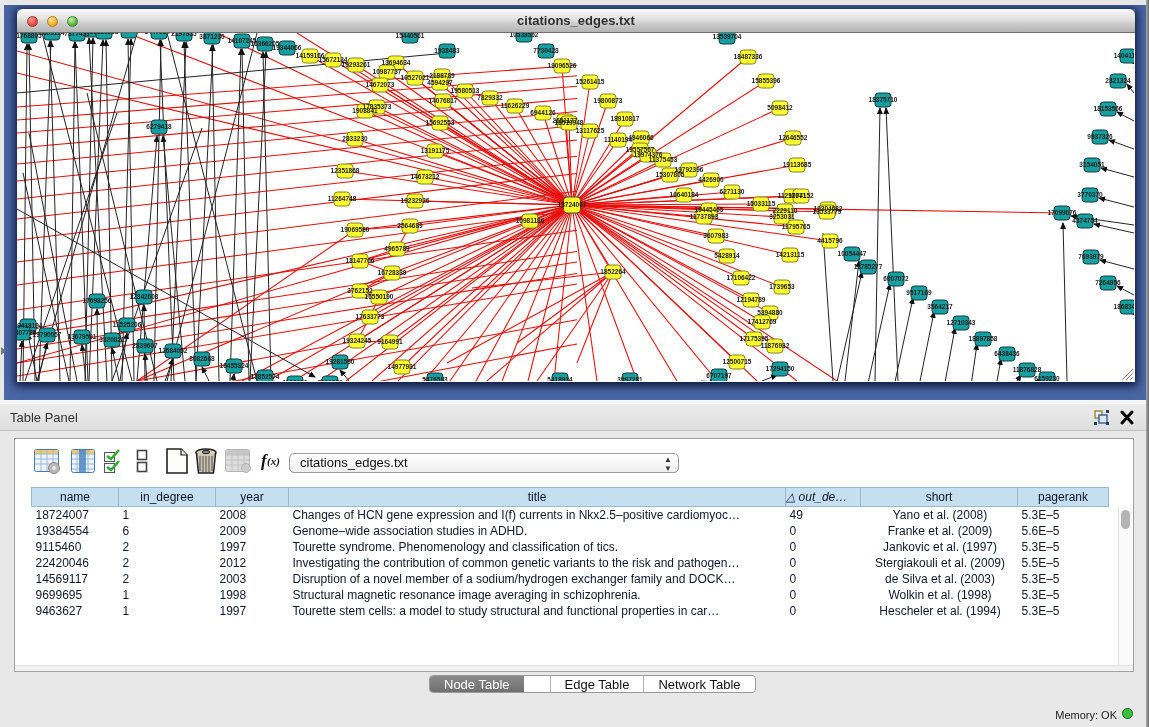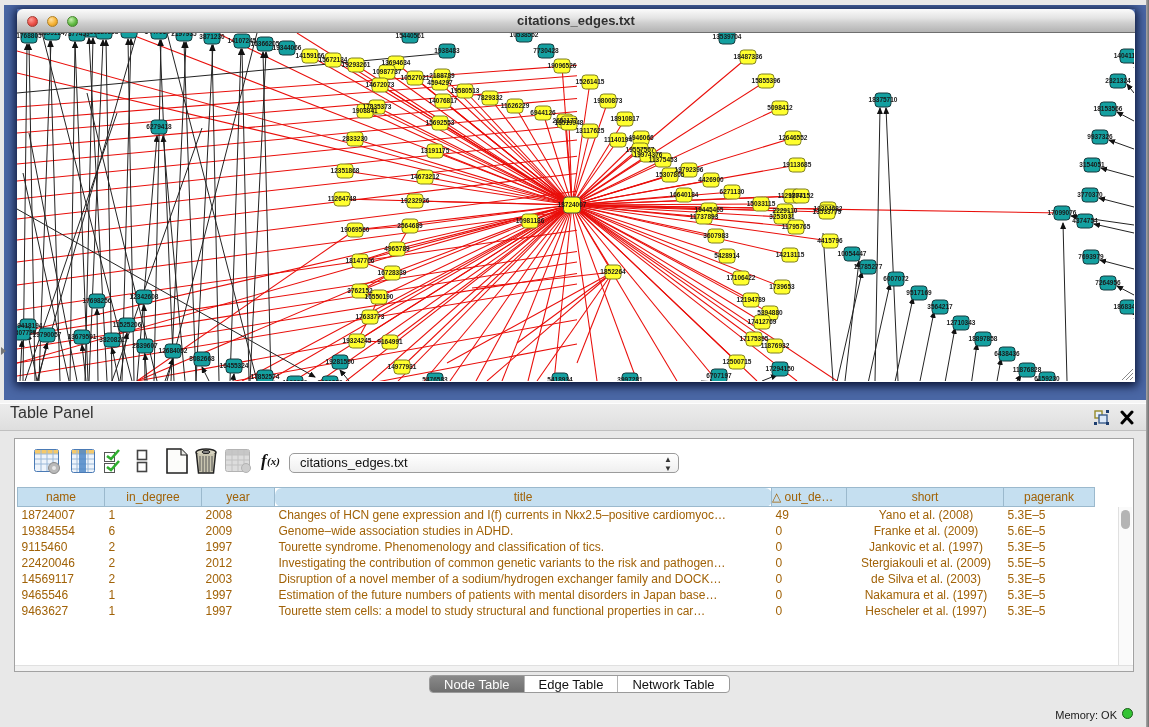--- a/index.html
+++ b/index.html
@@ -13,51 +13,51 @@
   background:linear-gradient(#fbfbfb 0%, #e3e3e3 40%, #cfcfcf 60%, #b3b3b3 100%);
   border-bottom:1px solid #6f6f6f; }
 #titlebar .tl { position:absolute; top:6.5px; width:11px; height:11px; border-radius:50%; }
 #title { position:absolute; left:0; right:0; top:4px; text-align:center;
   font-size:13px; color:#303030; font-weight:bold; }
 #canvas { position:absolute; left:13px; top:28px; width:1118px; height:349px;
   background:#fff; overflow:hidden; }
 #tpheader { position:absolute; left:0; top:403px; width:1146px; height:28px;
   background:linear-gradient(#ececec,#dedede); border-top:1px solid #fdfdfd;
   border-bottom:1px solid #c0c0c0; }
-#tpheader span.t { position:absolute; left:10px; top:0; font-size:16px; color:#333; }
+#tpheader span.t { position:absolute; left:10px; top:6px; font-size:13px; color:#333; }
 #panelbg { position:absolute; left:0; top:432px; width:1146px; height:295px; background:#e8e8e8; }
 #inner { position:absolute; left:14px; top:6px; width:1120px; height:234px;
   background:#fff; border:1px solid #a2a2a2; }
 #toolbar { position:absolute; left:0; top:0; width:100%; height:47px; background:#fff; }
 #combo { position:absolute; left:274px; top:14px; width:390px; height:20px;
   border:1px solid #9b9b9b; border-radius:5px;
   background:linear-gradient(#ffffff,#efefef); font-size:13px; color:#111;
   line-height:18px; padding-left:10px; }
 #combo .stp { position:absolute; right:6px; top:1px; font-size:8px; color:#333; line-height:9px; text-align:center;}
-table#tbl { position:absolute; left:2px; top:48px; border-collapse:collapse; table-layout:fixed;
-  font-size:12px; color:#a16207; width:1078px; }
+table#tbl { position:absolute; left:16px; top:48px; border-collapse:collapse; table-layout:fixed;
+  font-size:12px; color:#0f172a; width:1078px; }
 table#tbl th { background:#c5dff0; border:1px solid #9bb9cd; border-top:1px solid #9bb9cd;
   font-weight:normal; font-size:12px; height:19px; padding:0; }
 table#tbl td { height:16px; line-height:16px; padding:0 2px 0 4px; overflow:hidden; white-space:nowrap; border:none; }
 td.c1 { padding-left:6px; }
-th.h1{width:87px;} th.h2{width:97px;} th.h3{width:73px;} th.h4{width:497px;border-radius:7px;}
-th.h5{width:75px; text-align:left; padding-left:4px;} th.h6{width:157px;} th.h7{width:91px;}
+th.h1{width:87px;} th.h2{width:97px;} th.h3{width:73px;} th.h4{width:497px;}
+th.h5{width:75px; text-align:left; padding-left:4px;font-style:italic;} th.h6{width:157px;} th.h7{width:91px;}
 td.c6 { text-align:center; }
 #vsb { position:absolute; right:1px; top:68px; width:14px; height:160px;
   background:#fafafa; border-left:1px solid #e0e0e0; }
 #vsb .thumb { position:absolute; left:2px; top:3px; width:9px; height:19px;
   background:#b4b4b4; border-radius:5px; }
 #hsb { position:absolute; left:0; bottom:0; width:100%; height:6px; background:#f2f2f2;
   border-top:1px solid #e0e0e0;}
 #tabs { position:absolute; left:429px; top:243px; height:18px; display:flex;
   border:1px solid #9a9a9a; border-radius:4px; overflow:hidden; background:#fff;
   font-size:13px; }
 #tabs div { padding:0 14px; line-height:17px; color:#111; }
 #tabs div.sel { background:linear-gradient(#8a8a8a,#6f6f6f); color:#fff; }
-#tabs div.mid { border-left:1px solid #b5b5b5; border-right:1px solid #b5b5b5; }
+#tabs div.mid { border-left:1px solid #b5b5b5; border-right:1px solid #b5b5b5;margin-left:26px; }
 #memory { position:absolute; right:32px; bottom:6px; font-size:11px; color:#1a1a1a; }
 #memdot { position:absolute; right:-16px; top:-1px; width:11px; height:11px; border-radius:50%;
   background:#35c435; border:1px solid #1c5c1c; }
 #appedge { position:absolute; right:0; top:0; width:3px; height:727px;
   background:linear-gradient(90deg,#a8a8a8,#6f6f6f); }
 #leftarrow { position:absolute; left:1px; top:347px; width:0; height:0;
   border-left:5px solid #777; border-top:4px solid transparent; border-bottom:4px solid transparent; }
 #tpicons { position:absolute; right:10px; top:6px; }
 </style></head>
 <body>
@@ -720,35 +720,35 @@
 <tr>
             <td class="c1">14569117</td>
             <td class="c2">2</td>
             <td class="c3">2003</td>
             <td class="c4">Disruption of a novel member of a sodium/hydrogen exchanger family and DOCK…</td>
             <td class="c5">0</td>
             <td class="c6">de Silva et al. (2003)</td>
             <td class="c7">5.3E–5</td>
           </tr>
 <tr>
-            <td class="c1">9465546</td>
+            <td class="c1">9699695</td>
             <td class="c2">1</td>
-            <td class="c3">1997</td>
-            <td class="c4">Estimation of the future numbers of patients with mental disorders in Japan base…</td>
+            <td class="c3">1998</td>
+            <td class="c4">Structural magnetic resonance image averaging in schizophrenia.</td>
             <td class="c5">0</td>
-            <td class="c6">Nakamura et al. (1997)</td>
+            <td class="c6">Wolkin et al. (1998)</td>
             <td class="c7">5.3E–5</td>
           </tr>
 <tr>
             <td class="c1">9463627</td>
             <td class="c2">1</td>
             <td class="c3">1997</td>
             <td class="c4">Tourette stem cells: a model to study structural and functional properties in car…</td>
             <td class="c5">0</td>
-            <td class="c6">Hescheler et al. (1997)</td>
+            <td class="c6">Hescheler et al. (1994)</td>
             <td class="c7">5.3E–5</td>
           </tr>
     </tbody>
       </table>
     <div id="vsb">
         <div class="thumb"></div>
       </div>
     <div id="hsb"></div>
   </div>
   <div id="tabs">

